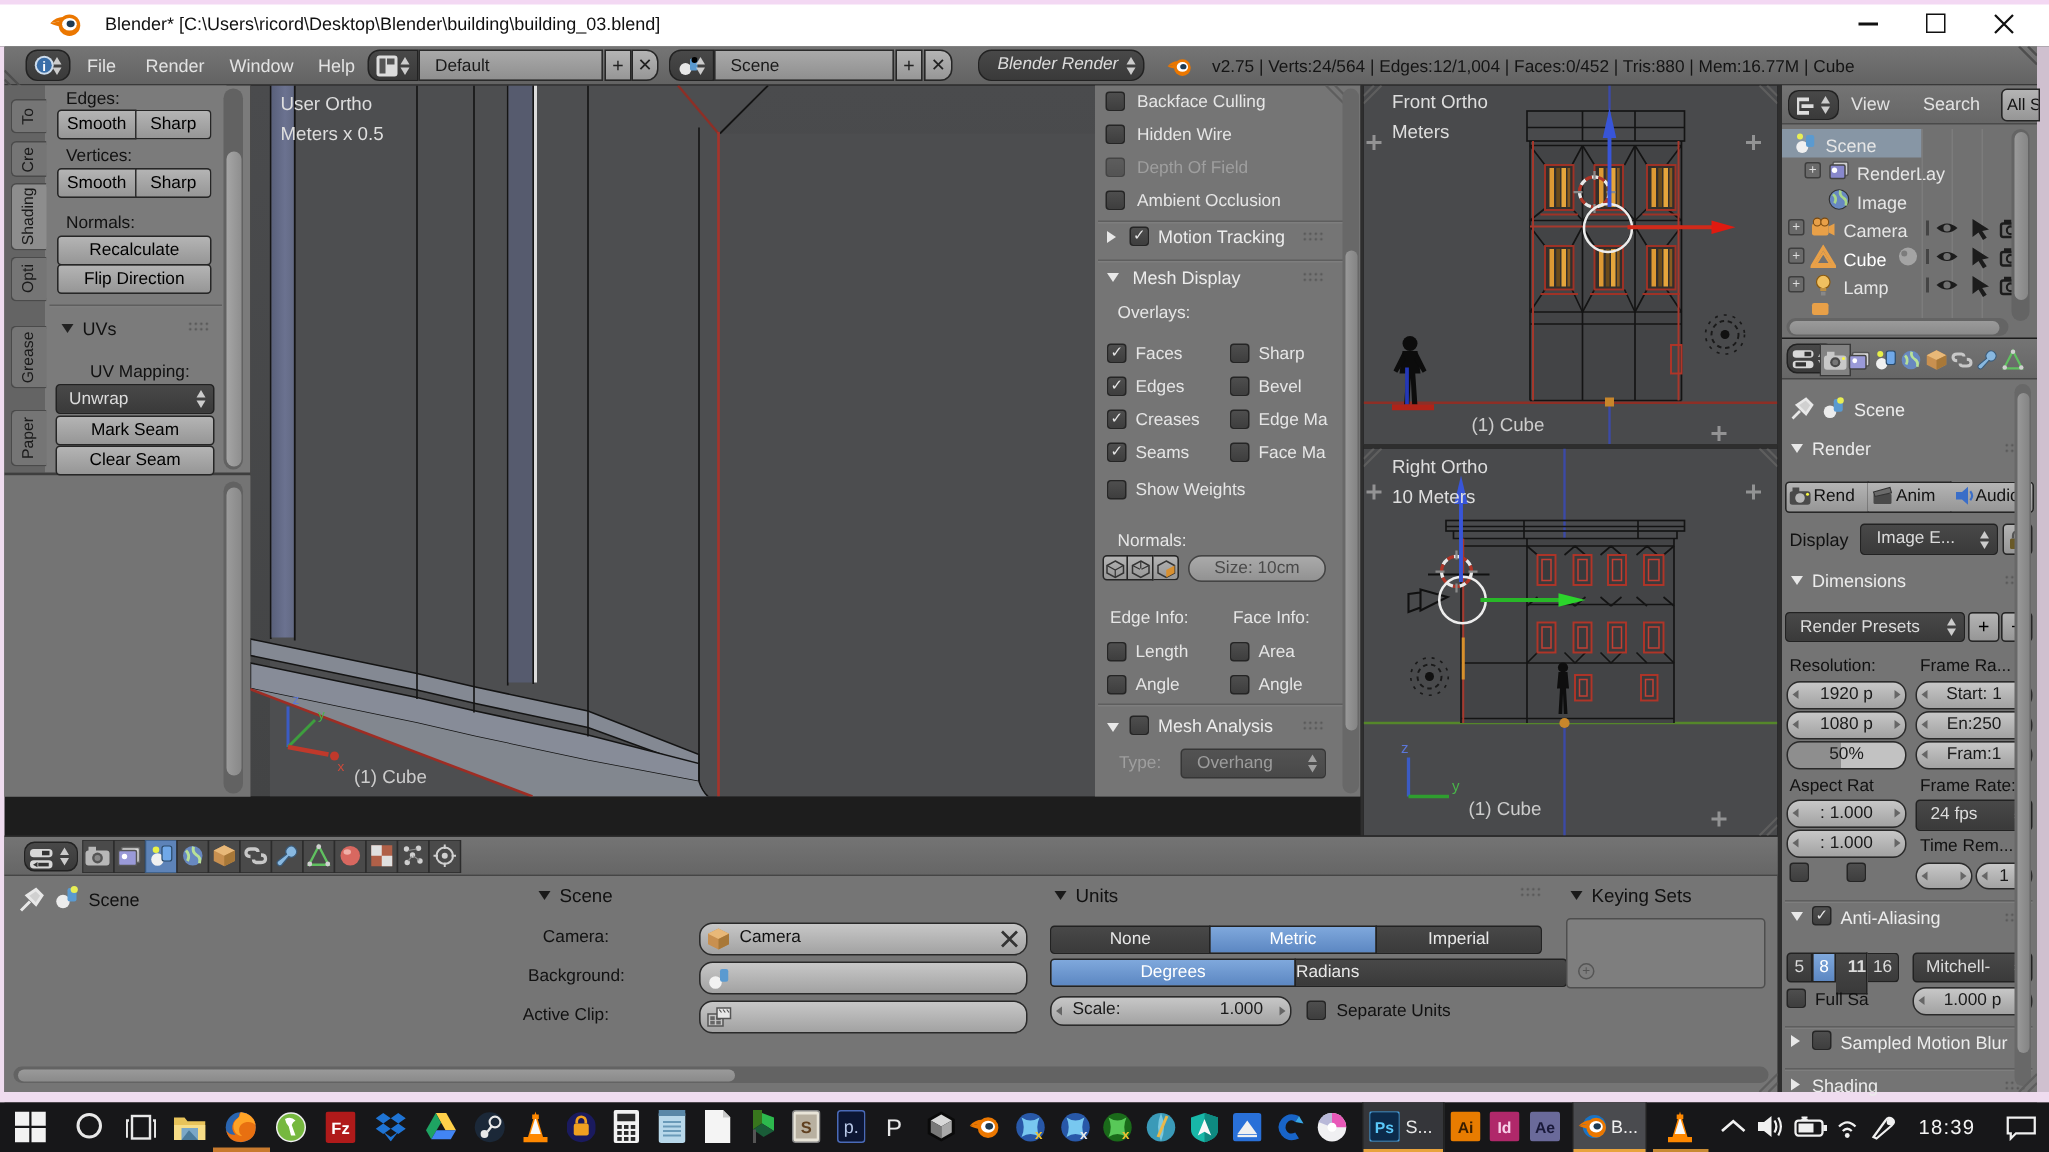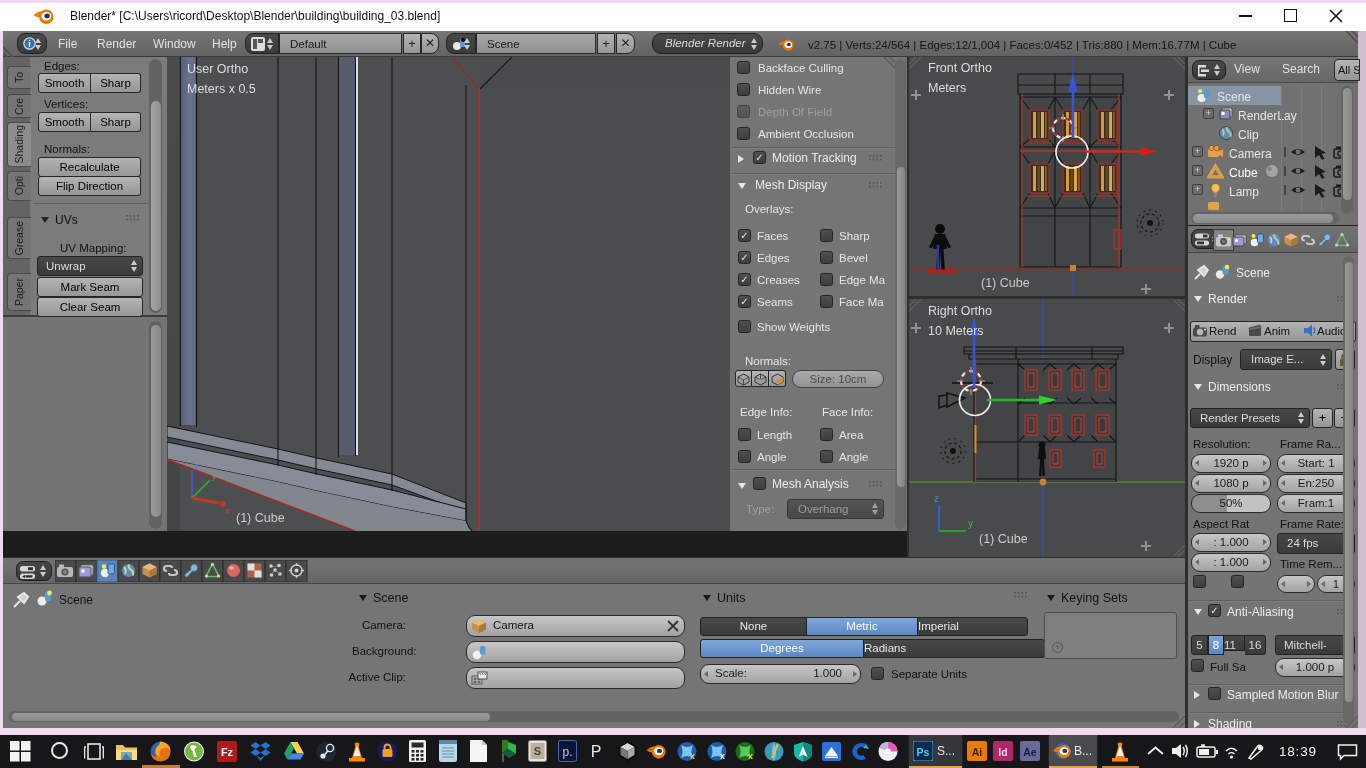--- a/index.html
+++ b/index.html
@@ -602,21 +602,21 @@
         <rect x="2.5" y="10.5" width="3" height="2.5" fill="#666"></rect>
         <rect x="6.5" y="10.5" width="3" height="2.5" fill="#666"></rect>
         <rect x="7" y="2" width="9" height="7" fill="#e8e8e8" stroke="#555"></rect>
         <path d="M8.5 3 L10 5 M11 3 L12.5 5 M13.5 3 L15 5" stroke="#555" stroke-width="0.8"></path>
       </svg>
 
  <div class="abs" style="left:700px;top:30px;"><span class="tri-d" style="border-top-color:#1a1a1a;"></span><span class="lbld" style="font-size:12.5px;">Units</span></div>
  <div class="abs grip" style="left:1010px;top:33px;"></div>
  <div class="abs btnd" style="left:697px;top:59px;width:107px;height:19px;border-radius:3px 0 0 3px;text-align:center;line-height:17px;color:#e8e8e8;">None</div>
  <div class="abs" style="left:803px;top:59px;width:112px;height:19px;background:linear-gradient(#7fa8dc,#5c87c2);border:1px solid #222;text-align:center;line-height:17px;color:#fff;font-size:11.5px;">Metric</div>
- <div class="abs btnd" style="left:914px;top:59px;width:111px;height:19px;border-radius:0 3px 3px 0;text-align:left;line-height:17px;color:#e8e8e8;">Imperial</div>
+ <div class="abs btnd" style="left:914px;top:59px;width:111px;height:19px;border-radius:0 3px 3px 0;text-align:center;line-height:17px;color:#e8e8e8;">Imperial</div>
  <div class="abs" style="left:697px;top:81px;width:164px;height:19px;background:linear-gradient(#7fa8dc,#5c87c2);border:1px solid #222;border-radius:3px 0 0 3px;text-align:center;line-height:17px;color:#fff;font-size:11.5px;">Degrees</div>
  <div class="abs btnd" style="left:860px;top:81px;width:182px;height:19px;border-radius:0 3px 3px 0;text-align:left;line-height:17px;color:#e8e8e8;">Radians</div>
  <div class="abs num" style="left:697px;top:106px;width:161px;height:20px;">
         <div class="arrL"></div>
         <div class="arrR"></div>
         <span style="position:absolute;left:14px;top:2px;">Scale:</span>
         <span style="position:absolute;right:18px;top:2px;">1.000</span>
       </div>
  <div class="abs chk" style="left:868px;top:109px;"></div>
  <div class="abs lbld" style="left:888px;top:110px;">Separate Units</div>
@@ -658,21 +658,21 @@
  <svg class="abs" style="left:30px;top:49px" width="16" height="16">
         <rect x="4" y="2" width="10" height="9" rx="1" fill="#d0d0d0" stroke="#555"></rect>
         <rect x="2" y="4" width="10" height="9" rx="1" fill="#8888cc" stroke="#444"></rect>
         <circle cx="5" cy="7.5" r="1.8" fill="#fff"></circle>
       </svg>
  <div class="abs lblw" style="left:50px;top:52px;font-size:12px;">RenderLay</div>
  <svg class="abs" style="left:30px;top:68px" width="16" height="16">
         <circle cx="8" cy="8" r="6.5" fill="#6888c0" stroke="#333" stroke-width="0.8"></circle>
         <path d="M4 4.5 Q7 7 5 10.5 M9 2 Q8 5 11 7 Q13.5 8.5 12.5 12" stroke="#a8d888" stroke-width="1.8" fill="none"></path>
       </svg>
- <div class="abs lblw" style="left:50px;top:71px;font-size:12px;">Clip</div>
+ <div class="abs lblw" style="left:50px;top:71px;font-size:12px;">Image</div>
  <div class="abs" style="left:4px;top:89px;width:11px;height:11px;border:1px solid #3e3e3e;border-radius:2px;background:#6a6a6a;color:#ddd;font-size:9px;line-height:9px;text-align:center;">+</div>
  <svg class="abs" style="left:19px;top:87px" width="17" height="16">
         <rect x="1" y="5" width="11" height="8" rx="1.5" fill="#e8a048"></rect>
         <circle cx="4.5" cy="4" r="2.6" fill="#e8a048" stroke="#7a4a10" stroke-width="0.7"></circle>
         <circle cx="9.5" cy="4" r="2.6" fill="#e8a048" stroke="#7a4a10" stroke-width="0.7"></circle>
         <polygon points="12,7 16,5 16,13 12,11" fill="#e8a048"></polygon>
       </svg>
  <div class="abs lblw" style="left:41px;top:90px;font-size:12px;">Camera</div>
  <div class="abs" style="left:4px;top:108px;width:11px;height:11px;border:1px solid #3e3e3e;border-radius:2px;background:#6a6a6a;color:#ddd;font-size:9px;line-height:9px;text-align:center;">+</div>
  <svg class="abs" style="left:19px;top:106px" width="17" height="17">
@@ -836,21 +836,21 @@
         <div class="arrR"></div>
       </div>
  <div class="abs num" style="left:129px;top:349px;width:38px;height:18px;line-height:16px;"><div class="arrL"></div>1</div>
  <div class="sep" style="left:2px;top:374px;width:165px;"></div>
  <div class="abs" style="left:6px;top:380px;"><span class="tri-d"></span></div>
  <div class="abs chk" style="left:20px;top:378px;">✓</div>
       <div class="abs phdr" style="left:39px;top:379px;">Anti-Aliasing</div>
  <div class="abs grip" style="left:148px;top:382px;"></div>
  <div class="abs btnd" style="left:3px;top:409px;width:17px;height:20px;border-radius:3px 0 0 3px;text-align:center;line-height:18px;">5</div>
  <div class="abs" style="left:20px;top:409px;width:16px;height:20px;background:linear-gradient(#7fa8dc,#5c87c2);border:1px solid #222;color:#fff;text-align:center;line-height:18px;font-size:11.5px;">8</div>
- <div class="abs btnd" style="left:36px;top:409px;width:21px;height:16px;border-radius:0;border-left:none;text-align:left;line-height:18px;">11</div>
+ <div class="abs btnd" style="left:36px;top:409px;width:21px;height:28px;border-radius:0;border-left:none;text-align:right;line-height:18px;font-weight:bold;">11</div>
  <div class="abs btnd" style="left:57px;top:409px;width:21px;height:20px;border-radius:0 3px 3px 0;border-left:none;text-align:center;line-height:18px;">16</div>
  <div class="abs btnd" style="left:87px;top:409px;width:80px;height:20px;line-height:18px;padding-left:8px;">Mitchell-<div class="updn"></div></div>
  <div class="abs chk" style="left:3px;top:433px;"></div>
       <div class="abs lbld" style="left:22px;top:435px;">Full Sa</div>
  <div class="abs num" style="left:87px;top:432px;width:80px;height:19px;line-height:17px;"><div class="arrL"></div><div class="arrR"></div>1.000 p</div>
  <div class="sep" style="left:2px;top:458px;width:165px;"></div>
  <div class="abs" style="left:6px;top:463px;"><span class="tri-r"></span></div>
  <div class="abs chk" style="left:20px;top:461px;"></div>
       <div class="abs phdr" style="left:39px;top:462px;">Sampled Motion Blur</div>
  <div class="sep" style="left:2px;top:486px;width:165px;"></div>

